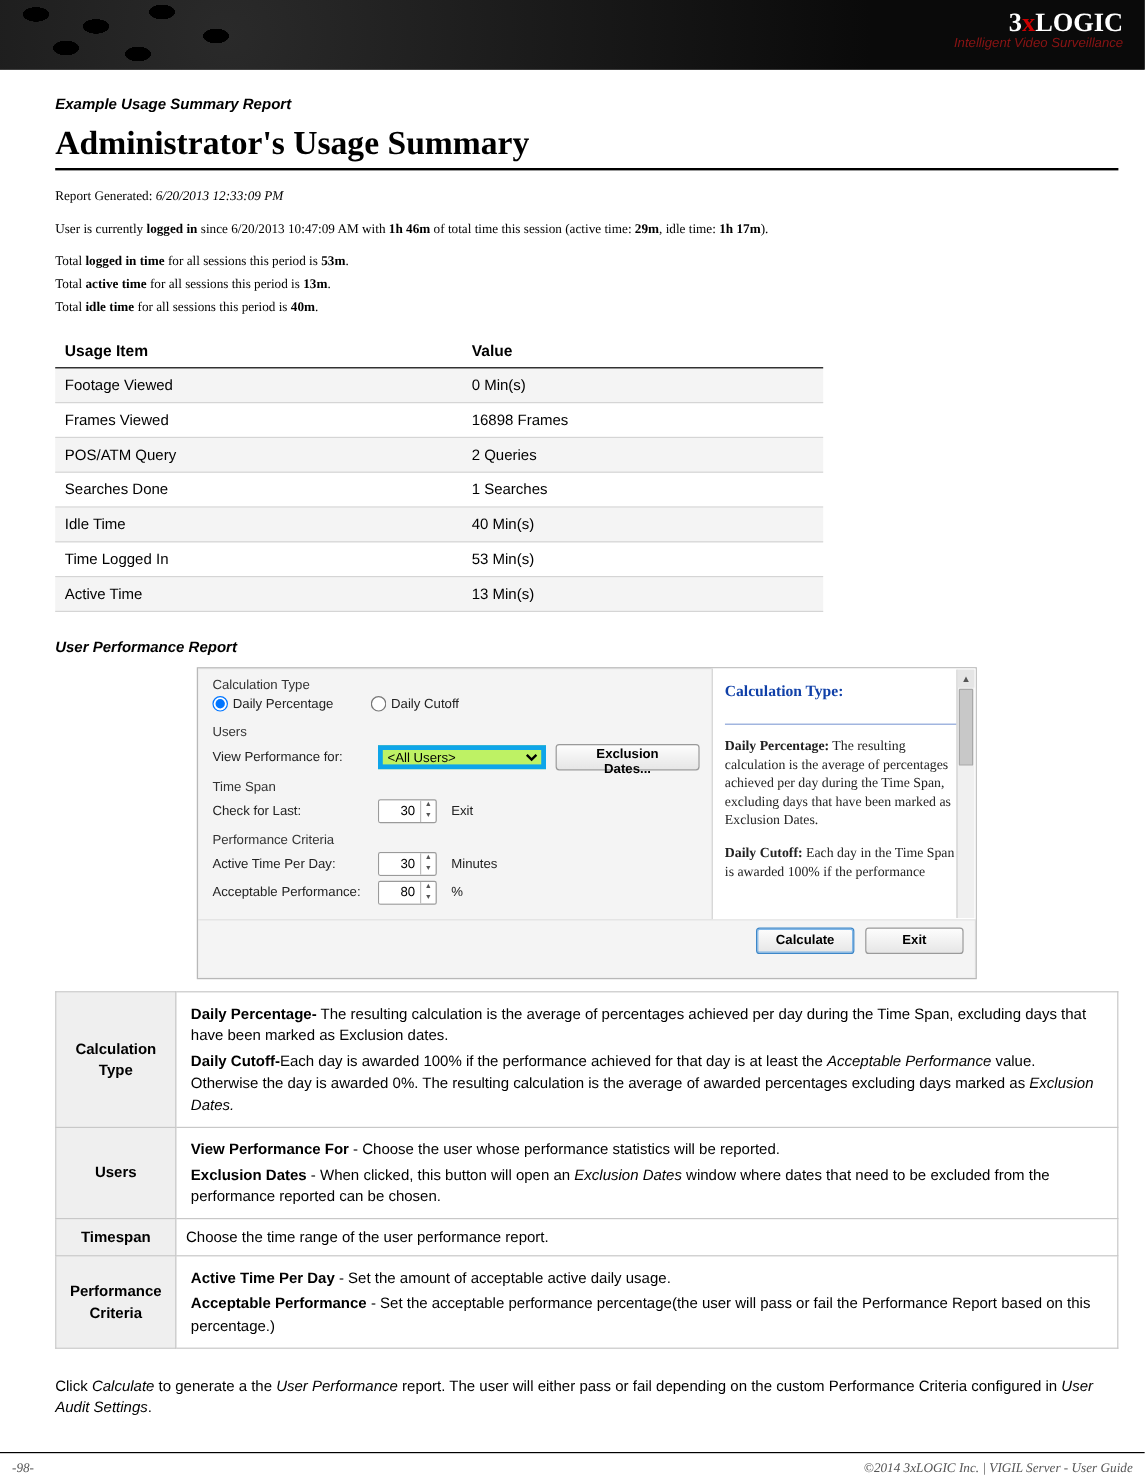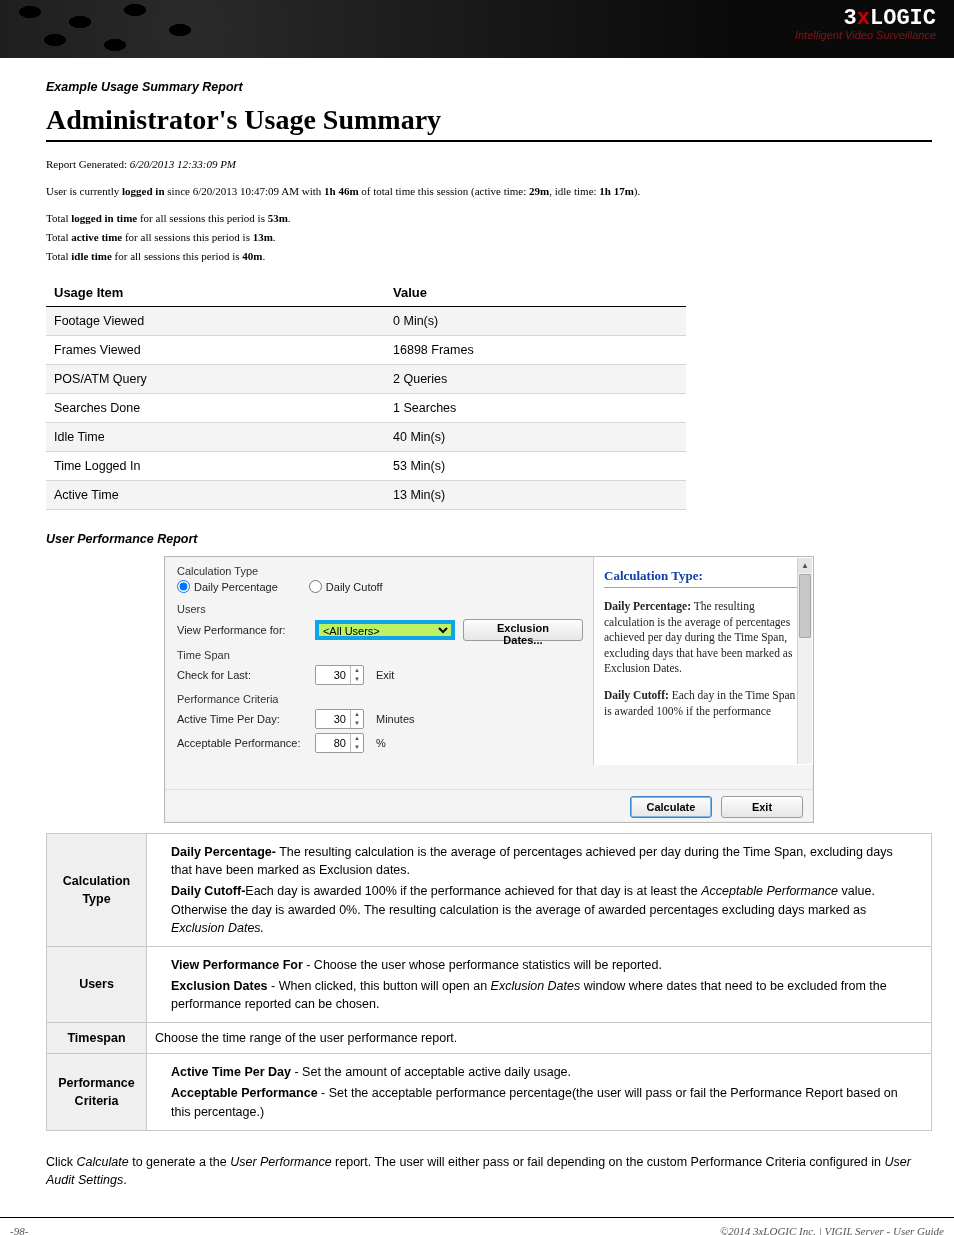--- a/index.html
+++ b/index.html
@@ -23,21 +23,21 @@
       radial-gradient(ellipse 18px 10px at 30px 12px, #000 60%, transparent 61%),
       radial-gradient(ellipse 18px 10px at 80px 22px, #000 60%, transparent 61%),
       radial-gradient(ellipse 18px 10px at 135px 10px, #000 60%, transparent 61%),
       radial-gradient(ellipse 18px 10px at 55px 40px, #000 60%, transparent 61%),
       radial-gradient(ellipse 18px 10px at 115px 45px, #000 60%, transparent 61%),
       radial-gradient(ellipse 18px 10px at 180px 30px, #000 60%, transparent 61%);
   }
   .brand {
     position: absolute; right: 18px; top: 6px; text-align: right;
   }
-  .brand .logo { color:#fff; font-weight:bold; font-size:22px; font-family: Liberation Mono, monospace;}
+  .brand .logo { color:#fff; font-weight:bold; font-size:22px; font-family: Liberation Serif, serif;}
   .brand .logo .x { color:#c00; }
   .brand .tag  { color:#8a1414; font-size:11px; font-style:italic; margin-top:-2px;}
   .content { padding: 18px 22px 10px 46px; }
   .sec-title { font-weight:bold; font-style:italic; font-size:12.5px; margin:4px 0 10px; }
   .report-title {
     font-family: Georgia, 'Times New Roman', serif;
     font-weight: bold; font-size: 28px;
     border-bottom: 2px solid #000;
     padding-bottom: 4px; margin: 2px 0 14px;
   }
@@ -75,34 +75,34 @@
   .spin { display:inline-flex; height:20px; border:1px solid #9a9a9a; background:#fff; border-radius:2px; overflow:hidden;}
   .spin input { width:34px; border:0; text-align:right; padding:0 4px; font-size:11px; outline:none;}
   .spin .arrows { display:flex; flex-direction:column; border-left:1px solid #bdbdbd;}
   .spin .arrows span{ font-size:6px; line-height:9px; width:12px; text-align:center; color:#555; cursor:pointer;}
   .unit { margin-left:4px; }
   .help-pane {
     width:220px; background:#fff; border-left:1px solid #cfcfcf;
     padding:8px 10px; font-size:11.5px; line-height:1.35; position:relative;
     font-family:Verdana;
   }
-  .help-pane h4 { color:#1040a8; font-size:13px; margin:2px 0 8px; border-bottom:1px solid #8aa4d8; padding-bottom:2px;}
+  .help-pane h4 { color:#1040a8; font-size:13px; margin:2px 0 8px; border-bottom:1px solid #8aa4d8; padding-bottom:18px;}
   .help-pane::-webkit-scrollbar{width:14px}
   .help-scroll { height:180px; overflow:hidden; position:relative;}
   .scrollbar { position:absolute; right:1px; top:1px; bottom:1px; width:15px; background:#f0f0f0; border-left:1px solid #d0d0d0;}
   .scrollbar .ar { height:15px; text-align:center; font-size:8px; line-height:15px; color:#555; background:#e5e5e5;}
   .scrollbar .thumb { height:64px; margin:1px; background:#c8c8c8; border:1px solid #a8a8a8; border-radius:1px;}
-  .dlg-foot { text-align:right; padding:6px 10px 4px; border-top:1px solid #e0e0e0;margin-top:24px;}
+  .dlg-foot { text-align:right; padding:6px 10px 20px; border-top:1px solid #e0e0e0;}
   .dlg-foot .btn{ margin-left:6px; min-width:82px;}
 
   
   table.defs { border-collapse:collapse; width:100%; margin-top:8px; font-size:12.5px;}
   table.defs td { border:1px solid #c8c8c8; padding:6px 8px; vertical-align:middle; line-height:1.45;}
   table.defs td.h { background:#efefef; text-align:center; font-weight:bold; width:100px;}
-  table.defs p{ margin:3px 16px;}
+  table.defs p{ margin:3px 4px;}
   .closing { font-size:12.5px; margin:22px 0 18px; line-height:1.45;}
 
   .footer {
     border-top:1px solid #000; height:28px; display:flex; justify-content:space-between;
     align-items:center; padding:0 10px; font-size:11px; font-style:italic; color:#555;
     font-family:Verdana;
   }
 </style>
 </head>
 <body>

